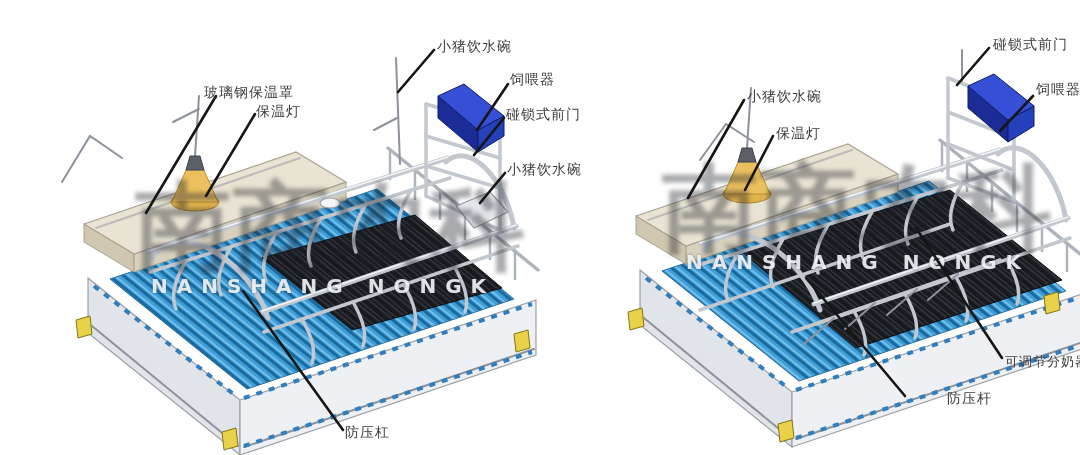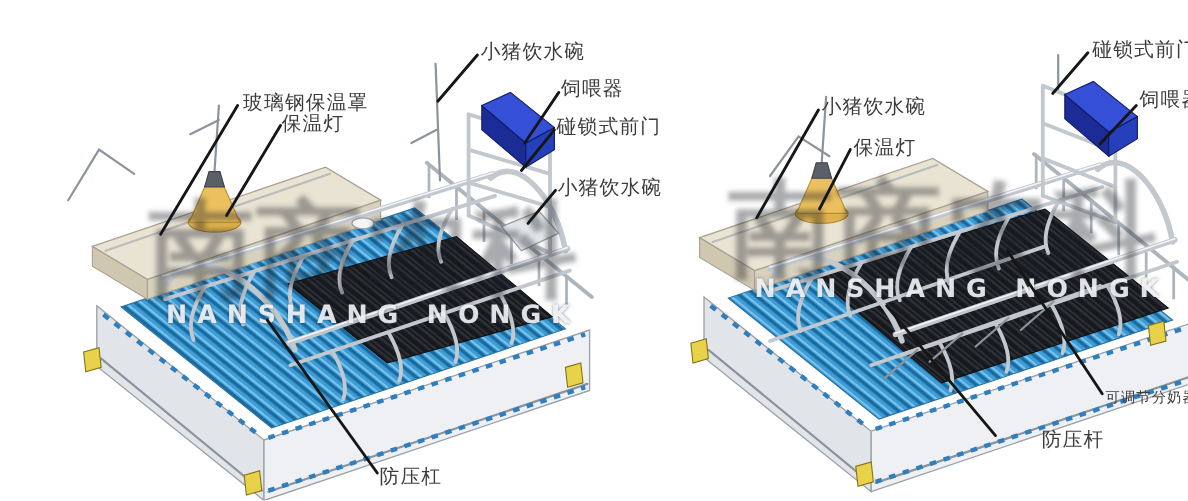--- a/index.html
+++ b/index.html
@@ -31,37 +31,37 @@
   .lampB{fill:#e0b14c;stroke:#a8842c;stroke-width:1;}
   .lampCap{fill:#5b5f68;stroke:#3e424a;stroke-width:1;}
   .foot{fill:var(--foot);stroke:#857414;stroke-width:1;}
   .dash{stroke:var(--dash-blue);stroke-width:4;stroke-dasharray:6 7;fill:none;}
   .troughS{fill:#e4e7ea;stroke:#9aa0a8;stroke-width:1.2;}
   .bowl{fill:#f4f5f7;stroke:#9aa0a8;stroke-width:1.2;}
   .leader{stroke:var(--leader);stroke-width:2.6;stroke-linecap:round;}
 
   
   .lbl{
-    position:absolute;font-size:18px;line-height:1.15;color:#3c3c3c;
+    position:absolute;font-size:14px;line-height:1.15;color:#3c3c3c;
     white-space:nowrap;letter-spacing:1px;
   }
   .lbl.small{font-size:13px;}
 
   
   .watermark{position:absolute;overflow:hidden;pointer-events:none;}
   .wm-left{left:55px;top:150px;width:505px;height:175px;}
   .wm-right{left:628px;top:118px;width:452px;height:182px;}
   .wm-cn{
     position:absolute;font-size:96px;font-weight:bold;letter-spacing:2px;
     color:rgba(28,32,40,0.38);filter:blur(2.2px);white-space:nowrap;
   }
   .wm-left .wm-cn{left:80px;top:14px;}
   .wm-right .wm-cn{left:34px;top:28px;}
   .wm-latin{
-    position:absolute;font-size:23px;font-weight:800;letter-spacing:9px;
+    position:absolute;font-size:20px;font-weight:800;letter-spacing:9px;
     color:rgba(249,251,253,0.88);text-shadow:0 0 3px rgba(40,45,55,0.55);white-space:nowrap;
   }
   .wm-left .wm-latin{left:96px;top:124px;}
   .wm-right .wm-latin{left:58px;top:132px;}
 </style>
 </head>
 <body>
 
 <div class="canvas">
 
@@ -287,21 +287,21 @@
 
     <line class="leader" x1="989" y1="48" x2="957" y2="85"></line>
     <line class="leader" x1="744" y1="100" x2="688" y2="198"></line>
     <line class="leader" x1="773" y1="136" x2="745" y2="190"></line>
     <line class="leader" x1="1033" y1="96" x2="1000" y2="131"></line>
     <line class="leader" x1="1002" y1="358" x2="916" y2="228"></line>
     <line class="leader" x1="905" y1="396" x2="806" y2="278"></line>
   </svg>
 
   <div class="lbl" style="left:437px;top:38px;">小猪饮水碗</div>
-  <div class="lbl" style="left:221px;top:84px;">玻璃钢保温罩</div>
+  <div class="lbl" style="left:204px;top:84px;">玻璃钢保温罩</div>
   <div class="lbl" style="left:256px;top:103px;">保温灯</div>
   <div class="lbl" style="left:510px;top:71px;">饲喂器</div>
   <div class="lbl" style="left:506px;top:106px;">碰锁式前门</div>
   <div class="lbl" style="left:507px;top:161px;">小猪饮水碗</div>
   <div class="lbl" style="left:345px;top:424px;">防压杠</div>
 
   <div class="lbl" style="left:993px;top:36px;">碰锁式前门</div>
   <div class="lbl" style="left:747px;top:88px;">小猪饮水碗</div>
   <div class="lbl" style="left:776px;top:125px;">保温灯</div>
   <div class="lbl" style="left:1036px;top:81px;">饲喂器</div>

